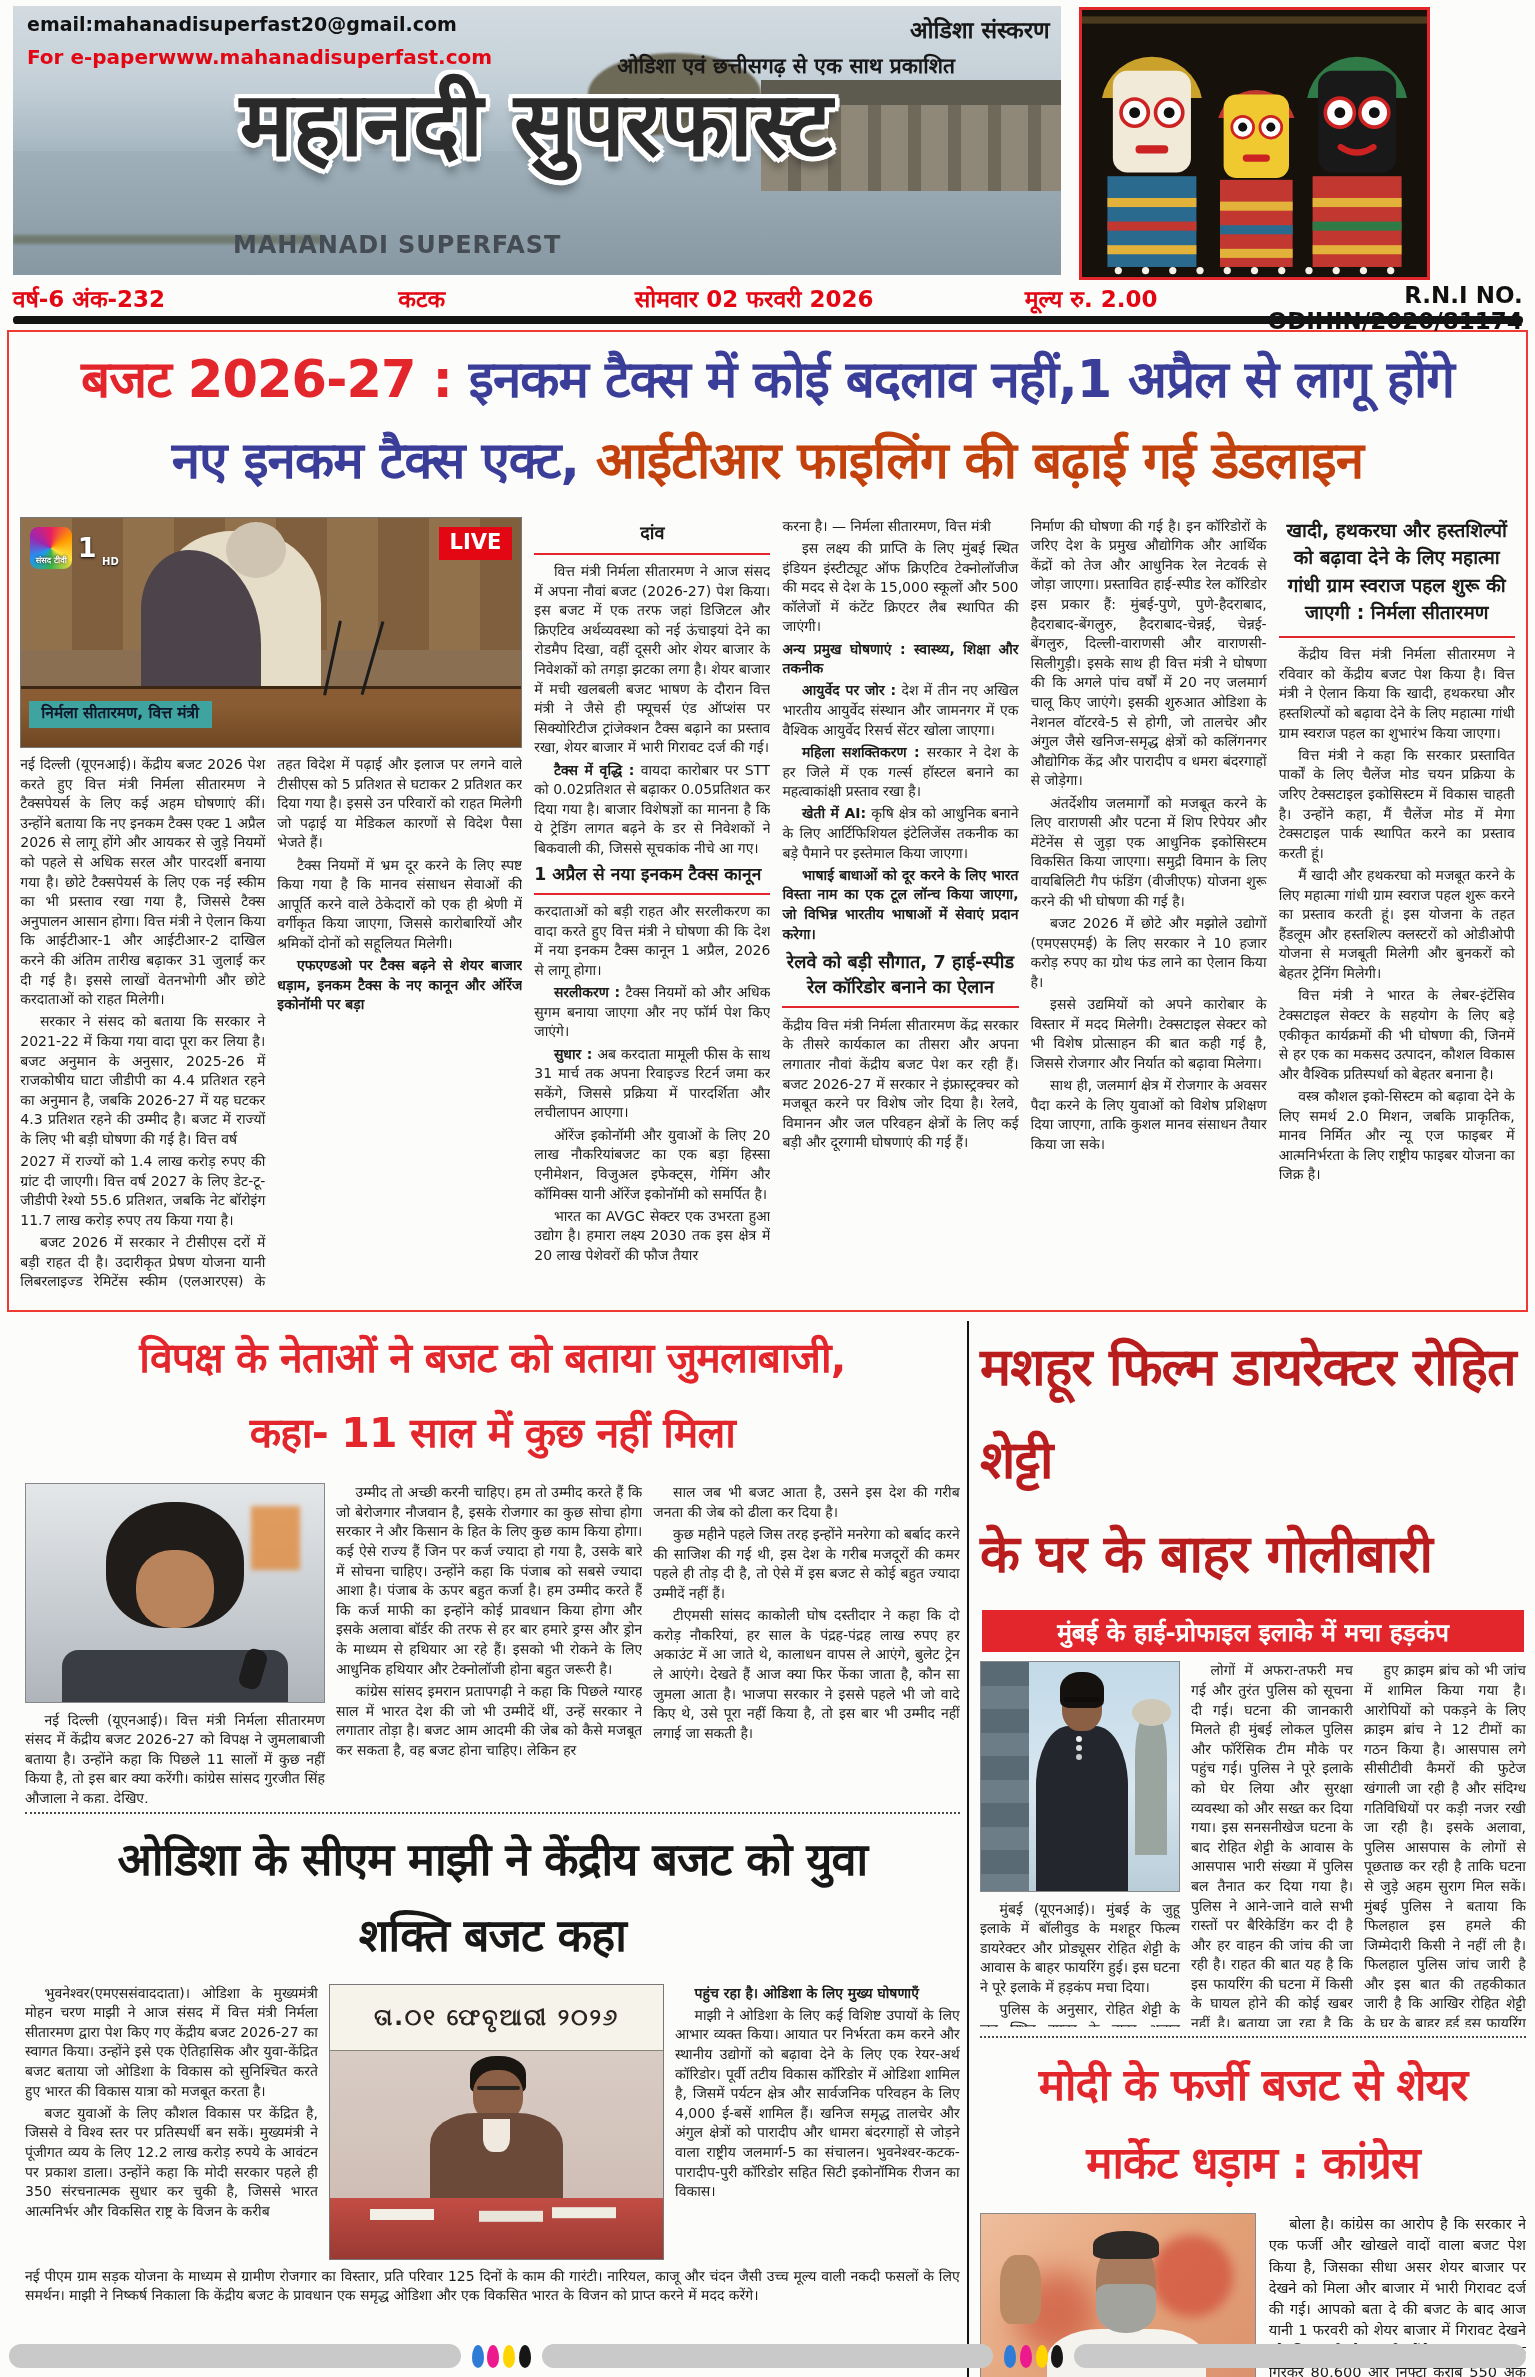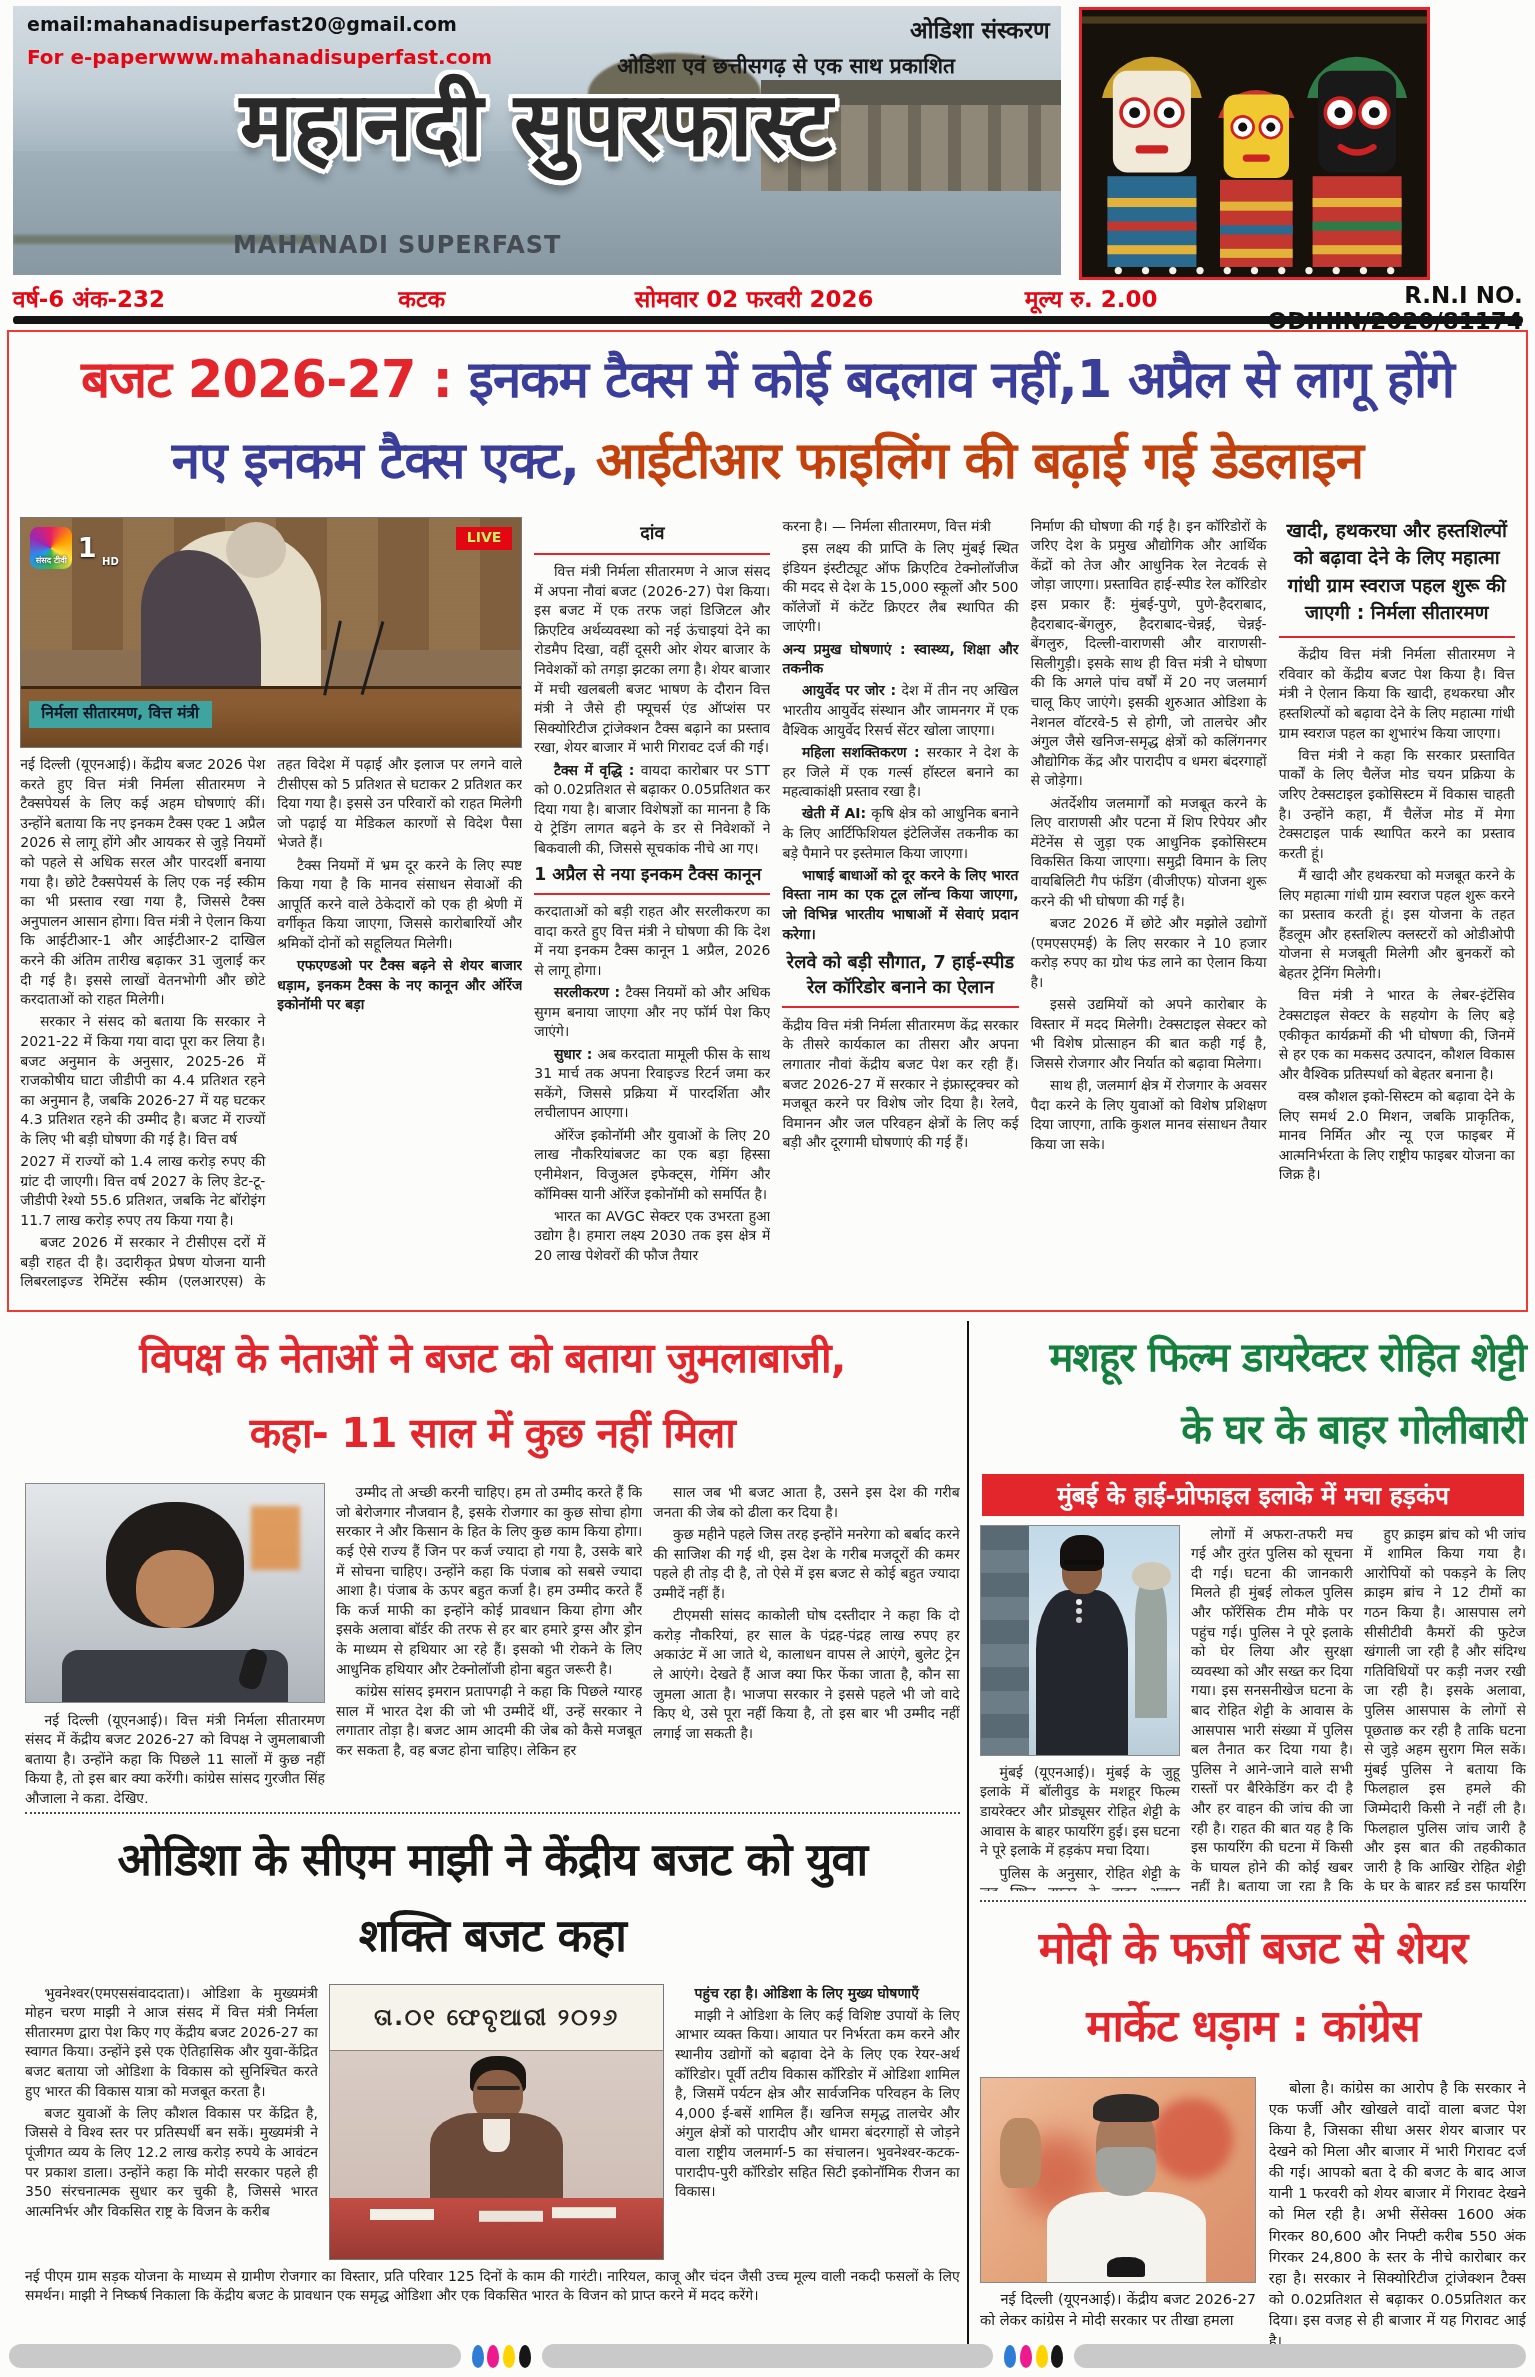--- a/index.html
+++ b/index.html
@@ -66,22 +66,22 @@
   .p-fig{position:absolute;left:27%;top:6%;width:33%;height:94%;background:#e6ddc8;
         border-radius:46% 46% 6% 6%/34% 34% 4% 4%;}
   .p-vest{position:absolute;left:24%;top:14%;width:24%;height:86%;background:#4c434b;
         border-radius:40% 60% 0 0/30% 48% 0 0;}
   .p-head{position:absolute;left:41%;top:2%;width:60px;height:56px;background:#cfc3b1;border-radius:50%;}
   .p-desk{position:absolute;left:0;bottom:0;width:100%;height:25%;
         background:linear-gradient(180deg,#8a5c33 0 30%,#6e4722 100%);border-top:3.6px solid #3c2713;}
   .p-mic{position:absolute;bottom:22%;width:2.7px;height:76px;background:#1c1c1c;}
   .p-mic.m1{left:62%;transform:rotate(12deg);}
   .p-mic.m2{left:70%;transform:rotate(16deg);}
-  .badge-live{position:absolute;top:9px;right:9px;background:#e30613;color:#bef264;font-weight:800;
-        font-size:14px;padding:1.8px 11px;}
+  .badge-live{position:absolute;top:9px;right:9px;background:#e30613;color:#ffffff;font-weight:800;
+        font-size:21px;padding:1.8px 11px;}
   .sansad{position:absolute;top:9px;left:9px;display:flex;align-items:center;gap:5.5px;}
   .sansad-sq{width:42px;height:42px;border-radius:8.2px;position:relative;
         background:conic-gradient(#e91e63,#ff9800,#ffe23b,#37b34a,#2196f3,#9c27b0,#e91e63);}
   .sansad-sq span{position:absolute;left:0;right:0;bottom:2.7px;text-align:center;color:#fff;
         font-size:8.2px;font-weight:700;text-shadow:0 0 2.7px #000;}
   .sansad-num{color:#fff;font-size:27px;font-weight:800;text-shadow:0 0.9px 2.7px #000;line-height:1;}
   .sansad-hd{color:#fff;font-size:10px;font-weight:700;text-shadow:0 0.9px 1.8px #000;align-self:flex-end;}
   .cap-strip{position:absolute;left:7.3px;bottom:19px;background:#3fa3a0;color:#0f172a;
         font-size:15.5px;font-weight:700;padding:2.7px 12.7px;}
 
@@ -99,21 +99,21 @@
   .opp-photo{position:relative;height:218px;margin-bottom:7.3px;overflow:hidden;border:0.9px solid #888;
         background:linear-gradient(180deg,#e4e7e9 0%,#c6cbd0 60%,#aeb4ba 100%);}
   .opp-c{flex:1;min-width:0;overflow:hidden;}
 
   .o-flag{position:absolute;right:8%;top:10%;width:49px;height:64px;background:#e08a3c;filter:blur(2.7px);opacity:.8;}
   .o-hair{position:absolute;left:27%;top:8%;width:46%;height:58%;background:#201c19;border-radius:48% 48% 42% 42%;}
   .o-face{position:absolute;left:37%;top:30%;width:26%;height:36%;background:#b9835c;border-radius:46%;}
   .o-body{position:absolute;left:12%;bottom:0;width:76%;height:24%;background:#3a3d43;border-radius:16.4px 16.4px 0 0;}
   .o-mic{position:absolute;right:20%;bottom:6%;width:22px;height:40px;background:#1d1d1d;border-radius:9px;transform:rotate(16deg);}
 
-  .rohit-head{text-align:right;font-size:40px;font-weight:800;line-height:1.8;color:#15803d;letter-spacing:-0.9px;}
+  .rohit-head{text-align:left;font-size:52px;font-weight:800;line-height:1.8;color:#b91c1c;letter-spacing:-0.9px;}
   .rohit-strip{background:#e3262b;color:#fff;text-align:center;font-size:24.6px;font-weight:800;
         padding:4.5px 0;margin:9px 1.8px 0;}
   .rohit-body{display:flex;gap:11px;margin-top:9px;height:366px;overflow:hidden;
         font-size:14px;line-height:1.4;text-align:justify;}
   .rohit-body p{margin:0 0 2.7px;text-indent:1.4em;}
   .rh-c1{flex:0 0 200px;min-width:0;}
   .rh-photo{position:relative;height:229px;margin-bottom:7.3px;overflow:hidden;border:0.9px solid #888;
         background:linear-gradient(180deg,#c2d9e8 0%,#d8e7f0 55%,#b9cdd9 100%);}
   .rh-c{flex:1;min-width:0;overflow:hidden;}
 

